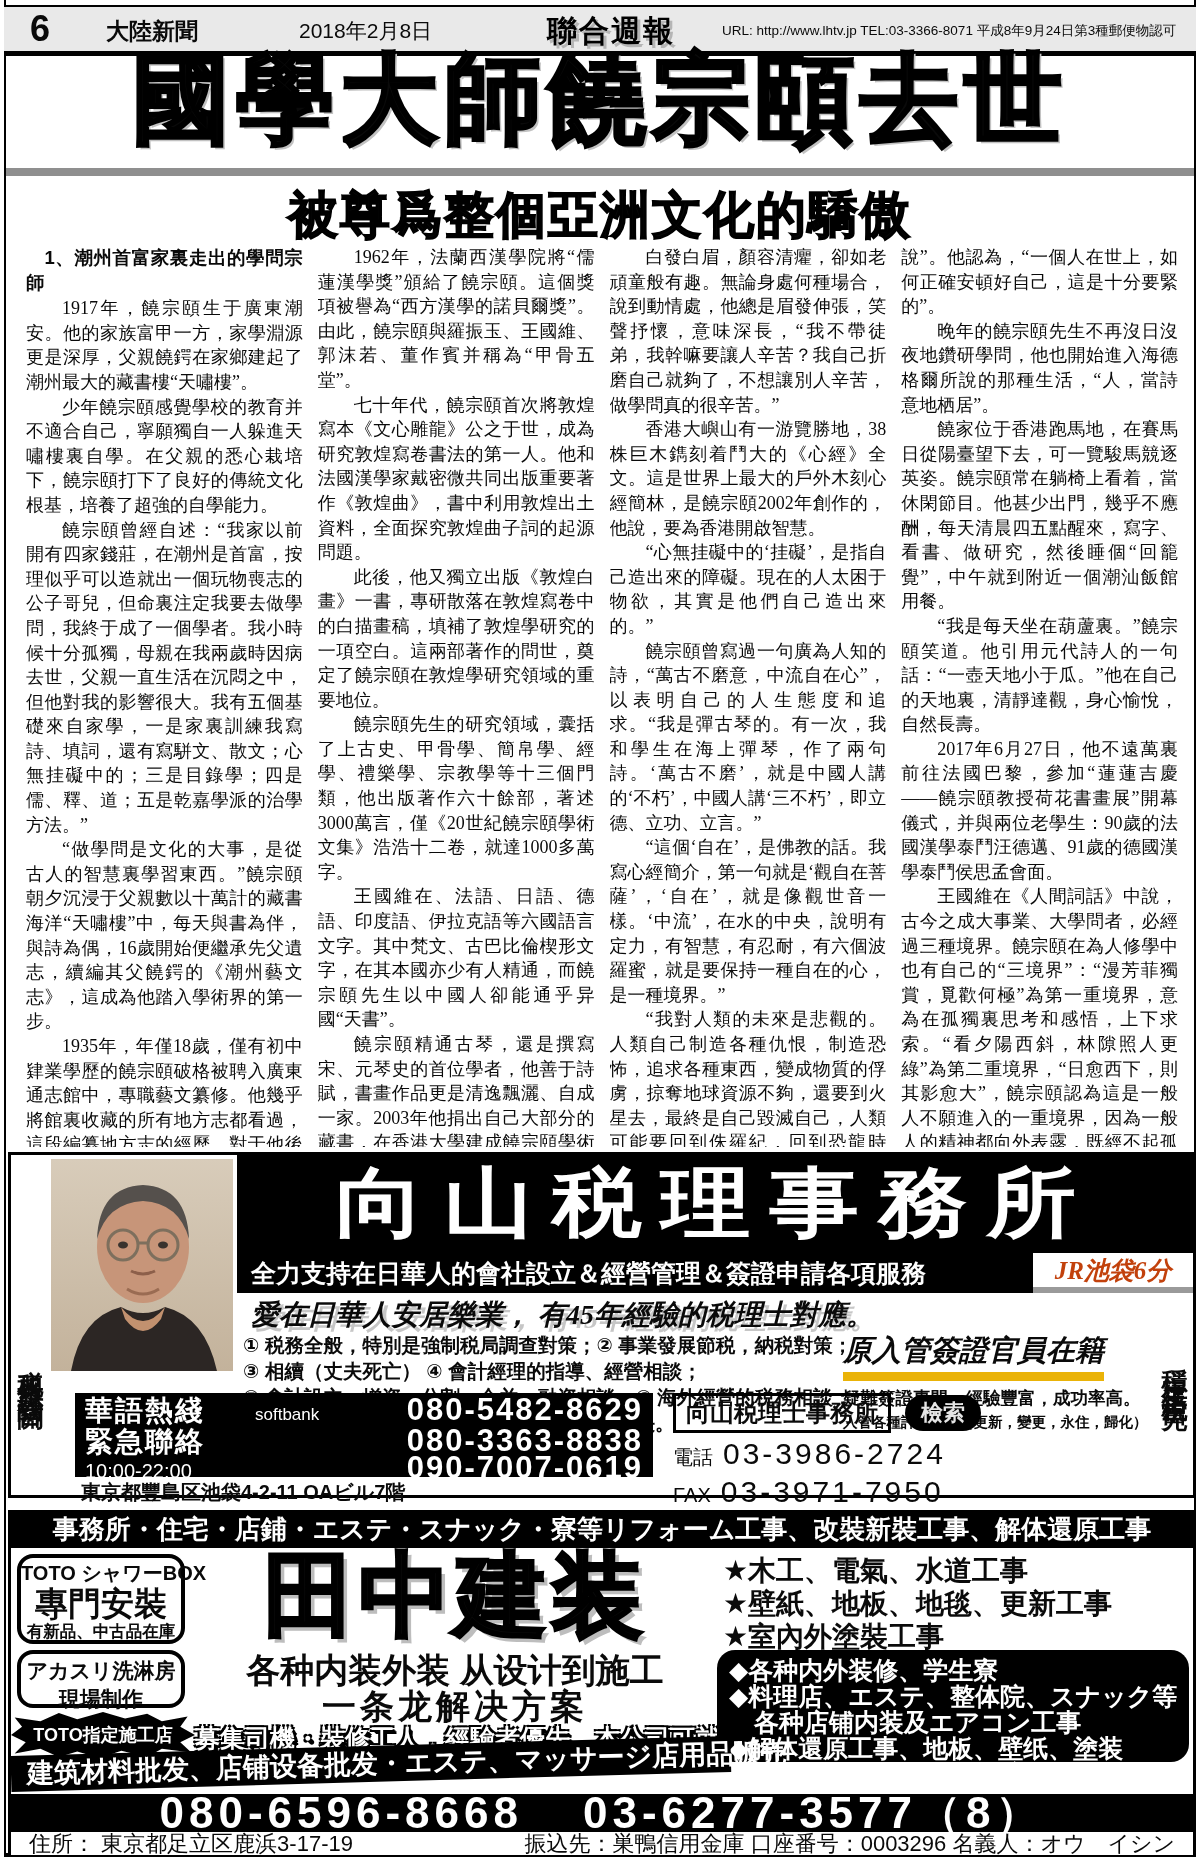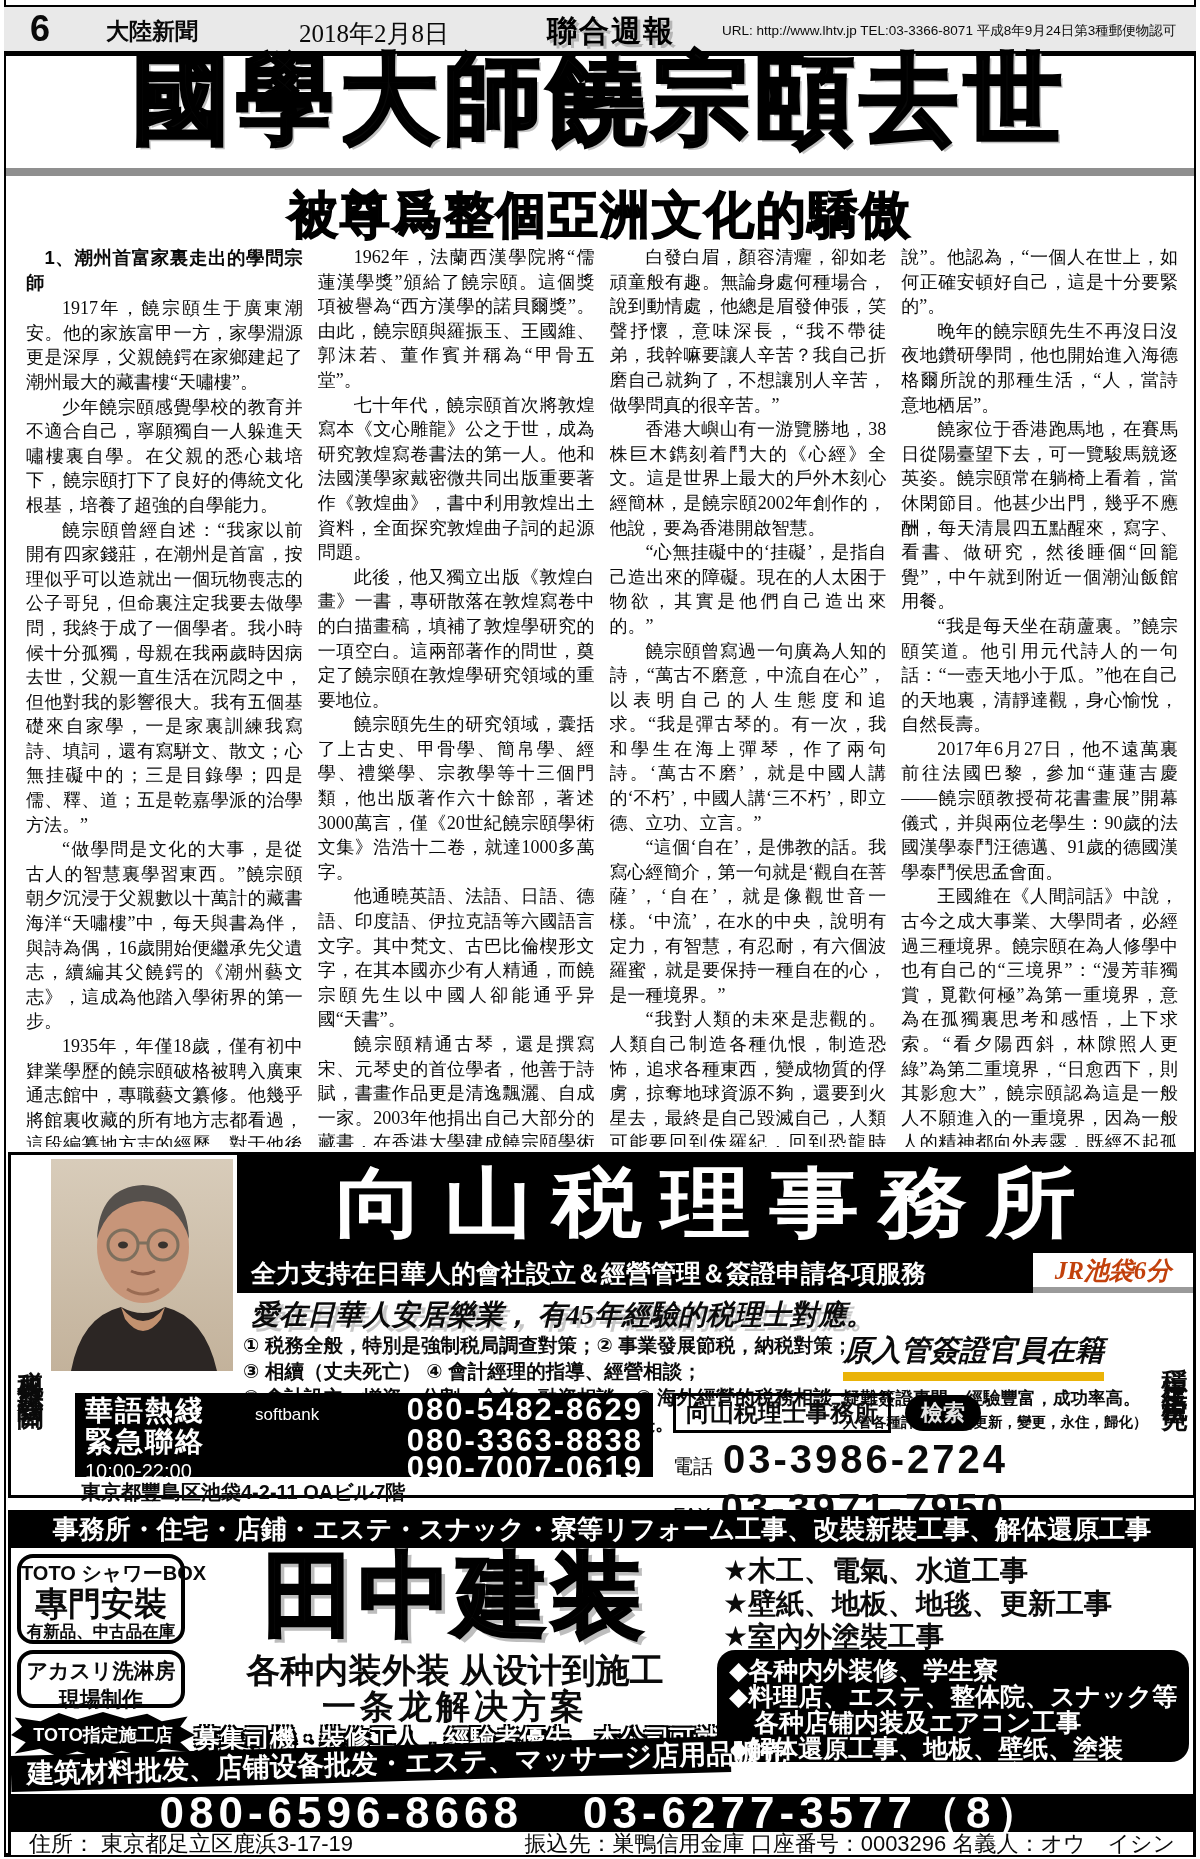--- a/index.html
+++ b/index.html
@@ -5,21 +5,21 @@
   html,body{margin:0;padding:0;background:#fff;}
   .page{position:relative;width:1200px;height:1859px;background:#fff;overflow:hidden;
         font-family:"Liberation Serif","DejaVu Serif",serif;color:#0a0a0a;}
   .frame{position:absolute;top:0;left:4px;right:4px;bottom:2px;border-left:2px solid #000;border-right:2px solid #000;border-bottom:4px solid #000;pointer-events:none;}
 
   
   .masthead{position:absolute;top:5px;left:4px;right:4px;height:44px;background:#e9e9e9;
             border-top:2px solid #000;border-bottom:5px solid #000;}
   .mh-num{position:absolute;left:26px;top:1px;font-size:36px;font-weight:900;font-family:"Liberation Sans",sans-serif;}
   .mh-sec{position:absolute;left:102px;top:9px;font-size:23px;font-weight:700;font-family:"Liberation Sans",sans-serif;}
-  .mh-date{position:absolute;left:295px;top:10px;font-size:25px;font-family:Liberation Serif, serif;}
+  .mh-date{position:absolute;left:295px;top:10px;font-size:21px;font-family:Liberation Sans, sans-serif;}
   .mh-logo{position:absolute;left:543px;top:4px;font-size:30px;font-weight:900;letter-spacing:2px;
            font-family:"Liberation Sans",sans-serif;color:#000000;text-shadow:3px 3px 0 #b5b5b5;}
   .mh-contact{position:absolute;left:718px;top:15px;font-size:13.5px;font-family:"Liberation Sans",sans-serif;white-space:nowrap;}
 
   
   .headline{position:absolute;top:50px;left:0;width:100%;text-align:center;
             font-family:"Liberation Sans","DejaVu Sans",sans-serif;font-weight:900;font-size:98px;
             letter-spacing:6px;line-height:1.0;-webkit-text-stroke:3px #000;text-shadow:3px 3px 0 #c2c2c2;}
   .rule{position:absolute;top:168px;left:6px;right:6px;height:8px;background:#8f8f8f;}
   .subheadline{position:absolute;top:182px;left:0;width:100%;text-align:center;
@@ -65,21 +65,21 @@
   .cl-label{width:170px;font-size:28px;font-weight:900;letter-spacing:2px;}
   .cl-label.small{font-size:20px;font-weight:400;letter-spacing:0;}
   .cl-sb{width:92px;font-size:17px;}
   .cl-num{flex:1;text-align:right;font-size:31px;font-weight:900;letter-spacing:2px;font-family:"Liberation Sans",sans-serif;}
   .ad1-addr{position:absolute;left:70px;top:324px;font-size:20px;font-weight:700;white-space:nowrap;}
   .ad1-rcontact{position:absolute;left:662px;top:238px;width:470px;}
   .rc-row1{display:flex;align-items:center;gap:14px;}
   .rc-name{border:3px solid #000;padding:1px 10px;font-size:24px;font-weight:900;white-space:nowrap;}
   .rc-search{background:#000;color:#e5e5e5;border-radius:18px;padding:3px 16px;font-size:22px;font-weight:900;}
   .rc-tel{margin-top:4px;font-size:20px;white-space:nowrap;}
-  .rc-tel b{font-size:40px;font-weight:700;letter-spacing:3px;margin-left:10px;}
+  .rc-tel b{font-size:30px;font-weight:400;letter-spacing:3px;margin-left:10px;}
   .rc-blog{margin-top:2px;font-size:19px;font-weight:700;white-space:nowrap;}
 
   
   .ad2{position:absolute;top:1510px;left:8px;width:1182px;height:345px;background:#fff;
        border-left:3px solid #000;border-right:3px solid #000;
        font-family:"Liberation Sans","DejaVu Sans",sans-serif;overflow:hidden;}
   .ad2-band{position:absolute;top:0;left:0;right:0;height:38px;background:#000;color:#fff;
             display:flex;align-items:center;justify-content:center;font-size:26px;font-weight:900;white-space:nowrap;}
   .t-box{position:absolute;left:6px;border:4px solid #000;border-radius:16px;text-align:center;box-sizing:border-box;}
   .t-box1{top:44px;width:168px;height:90px;padding-top:2px;}
@@ -137,21 +137,21 @@
       <p class="bp">饒宗頤曾經自述：“我家以前開有四家錢莊，在潮州是首富，按理似乎可以造就出一個玩物喪志的公子哥兒，但命裏注定我要去做學問，我終于成了一個學者。我小時候十分孤獨，母親在我兩歲時因病去世，父親一直生活在沉悶之中，但他對我的影響很大。我有五個基礎來自家學，一是家裏訓練我寫詩、填詞，還有寫駢文、散文；心無挂礙中的；三是目錄學；四是儒、釋、道；五是乾嘉學派的治學方法。”</p>
       <p class="bp">“做學問是文化的大事，是從古人的智慧裏學習東西。”饒宗頤朝夕沉浸于父親數以十萬計的藏書海洋“天嘯樓”中，每天與書為伴，與詩為偶，16歲開始便繼承先父遺志，續編其父饒鍔的《潮州藝文志》，這成為他踏入學術界的第一步。</p>
       <p class="bp">1935年，年僅18歲，僅有初中肄業學歷的饒宗頤破格被聘入廣東通志館中，專職藝文纂修。他幾乎將館裏收藏的所有地方志都看過，這段編纂地方志的經歷，對于他後來百科全書式的學問體系構建，起到基礎性的影響。</p>
 
     </div>
     <div class="col">
       <p class="bp">1962年，法蘭西漢學院將“儒蓮漢學獎”頒給了饒宗頤。這個獎項被譽為“西方漢學的諾貝爾獎”。由此，饒宗頤與羅振玉、王國維、郭沫若、董作賓并稱為“甲骨五堂”。</p>
       <p class="bp">七十年代，饒宗頤首次將敦煌寫本《文心雕龍》公之于世，成為研究敦煌寫卷書法的第一人。他和法國漢學家戴密微共同出版重要著作《敦煌曲》，書中利用敦煌出土資料，全面探究敦煌曲子詞的起源問題。</p>
       <p class="bp">此後，他又獨立出版《敦煌白畫》一書，專研散落在敦煌寫卷中的白描畫稿，填補了敦煌學研究的一項空白。這兩部著作的問世，奠定了饒宗頤在敦煌學研究領域的重要地位。</p>
       <p class="bp">饒宗頤先生的研究領域，囊括了上古史、甲骨學、簡帛學、經學、禮樂學、宗教學等十三個門類，他出版著作六十餘部，著述3000萬言，僅《20世紀饒宗頤學術文集》浩浩十二卷，就達1000多萬字。</p>
-      <p class="bp">他通曉英語、法語、日語、德語、印度語、伊拉克語等六國語言文字。其中梵文、古巴比倫楔形文字，在其本國亦少有人精通，而饒宗頤先生以中國人卻能通乎异國“天書”。</p>
+      <p class="bp">王國維在、法語、日語、德語、印度語、伊拉克語等六國語言文字。其中梵文、古巴比倫楔形文字，在其本國亦少有人精通，而饒宗頤先生以中國人卻能通乎异國“天書”。</p>
       <p class="bp">饒宗頤精通古琴，還是撰寫宋、元琴史的首位學者，他善于詩賦，書畫作品更是清逸飄灑、自成一家。2003年他捐出自己大部分的藏書，在香港大學建成饒宗頤學術館。</p>
 
     </div>
     <div class="col">
       <p class="bp">白發白眉，顏容清癯，卻如老頑童般有趣。無論身處何種場合，說到動情處，他總是眉發伸張，笑聲抒懷，意味深長，“我不帶徒弟，我幹嘛要讓人辛苦？我自己折磨自己就夠了，不想讓別人辛苦，做學問真的很辛苦。”</p>
       <p class="bp">香港大嶼山有一游覽勝地，38株巨木鐫刻着鬥大的《心經》全文。這是世界上最大的戶外木刻心經簡林，是饒宗頤2002年創作的，他說，要為香港開啟智慧。</p>
       <p class="bp">“心無挂礙中的‘挂礙’，是指自己造出來的障礙。現在的人太困于物欲，其實是他們自己造出來的。”</p>
       <p class="bp">饒宗頤曾寫過一句廣為人知的詩，“萬古不磨意，中流自在心”，以表明自己的人生態度和追求。“我是彈古琴的。有一次，我和學生在海上彈琴，作了兩句詩。‘萬古不磨’，就是中國人講的‘不朽’，中國人講‘三不朽’，即立德、立功、立言。”</p>
       <p class="bp">“這個‘自在’，是佛教的話。我寫心經簡介，第一句就是‘觀自在菩薩’，‘自在’，就是像觀世音一樣。‘中流’，在水的中央，說明有定力，有智慧，有忍耐，有六個波羅蜜，就是要保持一種自在的心，是一種境界。”</p>
       <p class="bp">“我對人類的未來是悲觀的。人類自己制造各種仇恨，制造恐怖，追求各種東西，變成物質的俘虜，掠奪地球資源不夠，還要到火星去，最終是自己毀滅自己，人類可能要回到侏羅紀，回到恐龍時代。能源消耗、環境惡化，大自然正在懲罰人類破壞所造成的惡果。”</p>

